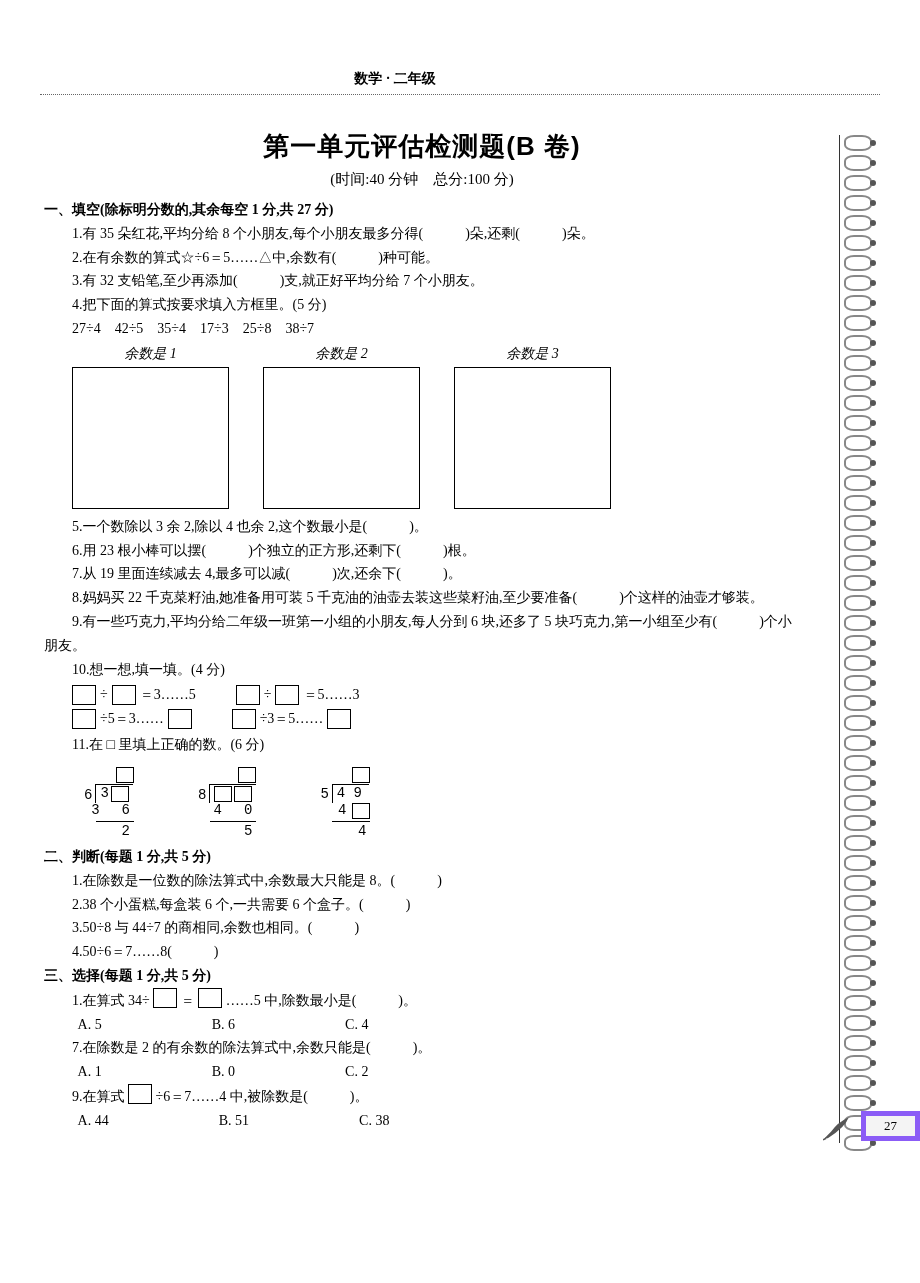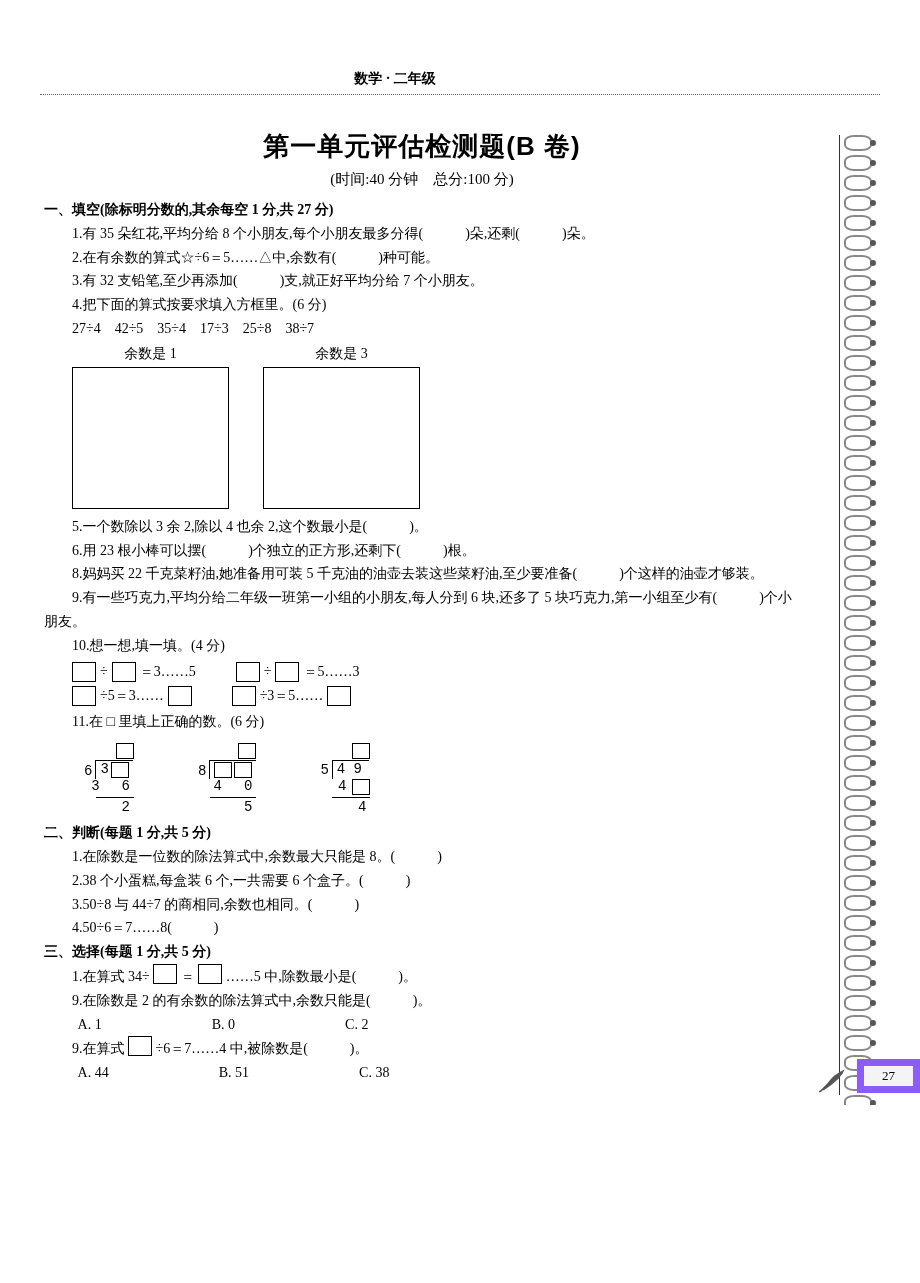--- a/index.html
+++ b/index.html
@@ -50,21 +50,21 @@
     text-indent: 2em;
   }
   .noindent { text-indent: 0; }
   .boxes-row {
     display: flex;
     justify-content: flex-start;
     gap: 34px;
     margin: 4px 0 6px 28px;
   }
   .box-col { text-align: center; }
-  .box-label { margin-bottom: 4px; }
+  .box-label { margin-bottom: 4px; font-style: italic; }
   .big-box {
     width: 155px;
     height: 140px;
     border: 1px solid #000;
   }
   .fill-row { display:inline-flex; align-items:center; gap:4px; }
   .sq {
     display:inline-block;
     width: 22px; height: 18px;
     border: 1px solid #000;
@@ -156,21 +156,21 @@
     right: 0px;
     bottom: 12px;
     display: flex;
     align-items: flex-end;
     gap: 6px;
   }
   .quill {
     width: 32px; height: 28px;
   }
   .pagebox {
-    border: 7px solid #8b5cf6;
+    border: 5px solid #8b5cf6;
     padding: 2px 18px;
     font-size: 13px;
     background: #f4f4f4;
   }
   .eq-group { margin: 4px 0 4px 28px; display:flex; gap:40px; }
 </style>
 </head>
 <body>
 
 <div class="header-right">数学 · 二年级</div>
@@ -242,34 +242,39 @@
 
   </div>
 
   <div class="title">第一单元评估检测题(B 卷)</div>
   <div class="subtitle">(时间:40 分钟　总分:100 分)</div>
 
   <div class="sect noindent">一、填空(除标明分数的,其余每空 1 分,共 27 分)</div>
   <div class="q">1.有 35 朵红花,平均分给 8 个小朋友,每个小朋友最多分得(　　　)朵,还剩(　　　)朵。</div>
   <div class="q">2.在有余数的算式☆÷6＝5……△中,余数有(　　　)种可能。</div>
   <div class="q">3.有 32 支铅笔,至少再添加(　　　)支,就正好平均分给 7 个小朋友。</div>
-  <div class="q">4.把下面的算式按要求填入方框里。(6 分)</div>
+  <div class="q">4.把下面的算式按要求填入方框里。(5 分)</div>
   <div class="q">27÷4　42÷5　35÷4　17÷3　25÷8　38÷7</div>
   <div class="boxes-row">
     <div class="box-col">
       <div class="box-label">余数是 1</div>
       <div class="big-box"></div>
     </div>
     <div class="box-col">
+      <div class="box-label">余数是 2</div>
+      <div class="big-box"></div>
+    </div>
+    <div class="box-col">
       <div class="box-label">余数是 3</div>
       <div class="big-box"></div>
     </div>
   </div>
   <div class="q">5.一个数除以 3 余 2,除以 4 也余 2,这个数最小是(　　　)。</div>
   <div class="q">6.用 23 根小棒可以摆(　　　)个独立的正方形,还剩下(　　　)根。</div>
+  <div class="q">7.从 19 里面连续减去 4,最多可以减(　　　)次,还余下(　　　)。</div>
   <div class="q">8.妈妈买 22 千克菜籽油,她准备用可装 5 千克油的油壶去装这些菜籽油,至少要准备(　　　)个这样的油壶才够装。</div>
   <div class="q">9.有一些巧克力,平均分给二年级一班第一小组的小朋友,每人分到 6 块,还多了 5 块巧克力,第一小组至少有(　　　)个小朋友。</div>
   <div class="q">10.想一想,填一填。(4 分)</div>
 
   <div class="eq-group">
     <span class="fill-row">
       <span class="sq"></span> ÷
       <span class="sq"></span>
       <span>＝3……5</span>
     </span>
@@ -353,22 +358,27 @@
 
   <div class="sect noindent">三、选择(每题 1 分,共 5 分)</div>
 
   <div class="q">
     <span>1.在算式 34÷</span>
     <span class="sq"></span>
     <span>＝</span>
     <span class="sq"></span>
     <span>……5 中,除数最小是(　　　)。</span>
   </div>
-
-  <div class="q">9.在除数是 2 的有余数的除法算式中,余数只能是(　　　)。</div>
+  <div class="choices">
+    <span>A. 5</span>
+    <span>B. 6</span>
+    <span>C. 4</span>
+  </div>
+
+  <div class="q">7.在除数是 2 的有余数的除法算式中,余数只能是(　　　)。</div>
   <div class="choices">
     <span>A. 1</span>
     <span>B. 0</span>
     <span>C. 2</span>
   </div>
 
   <div class="q">
     <span>9.在算式</span>
     <span class="sq"></span>
     <span>÷6＝7……4 中,被除数是(　　　)。</span>

